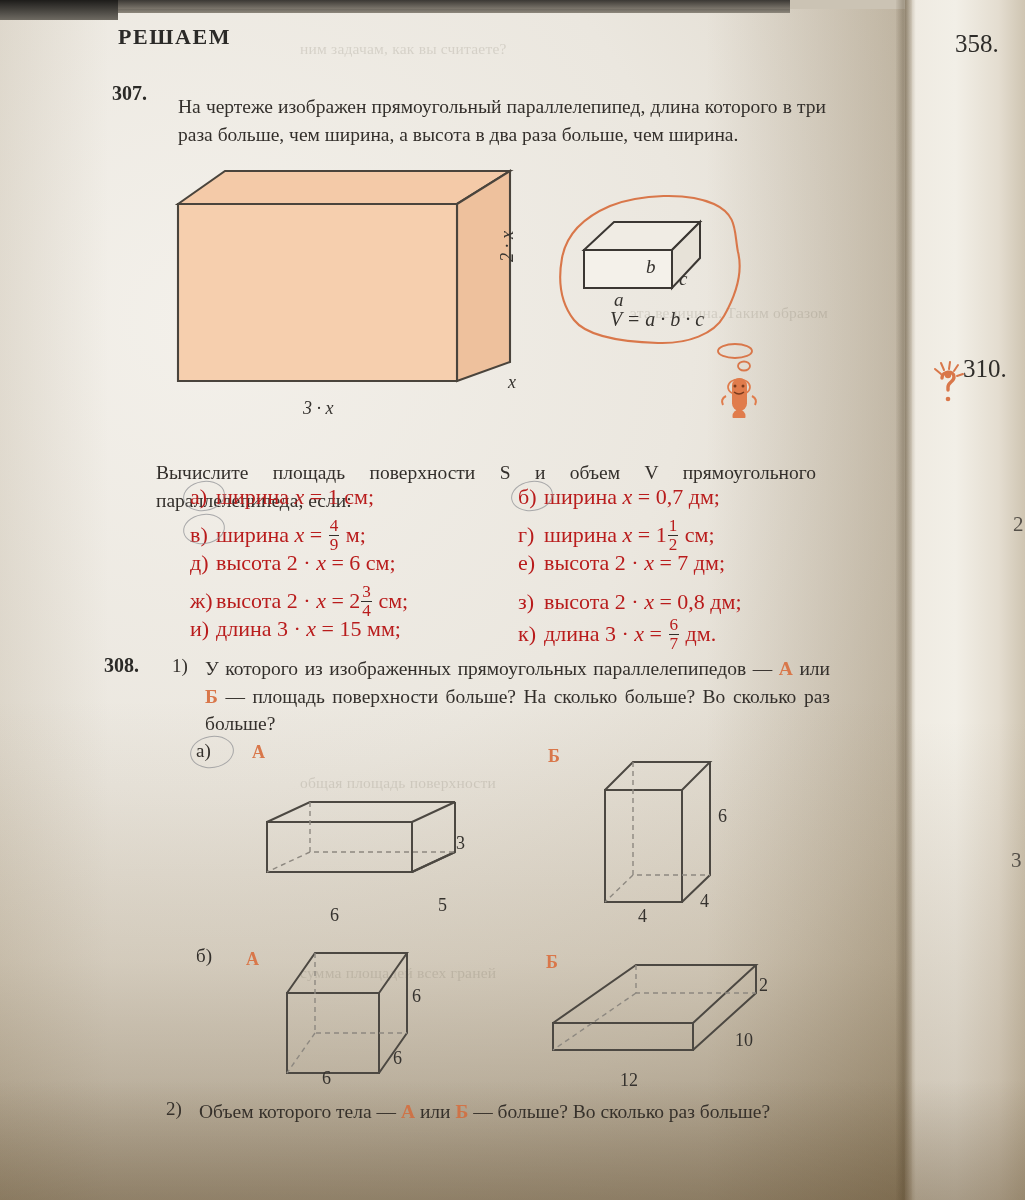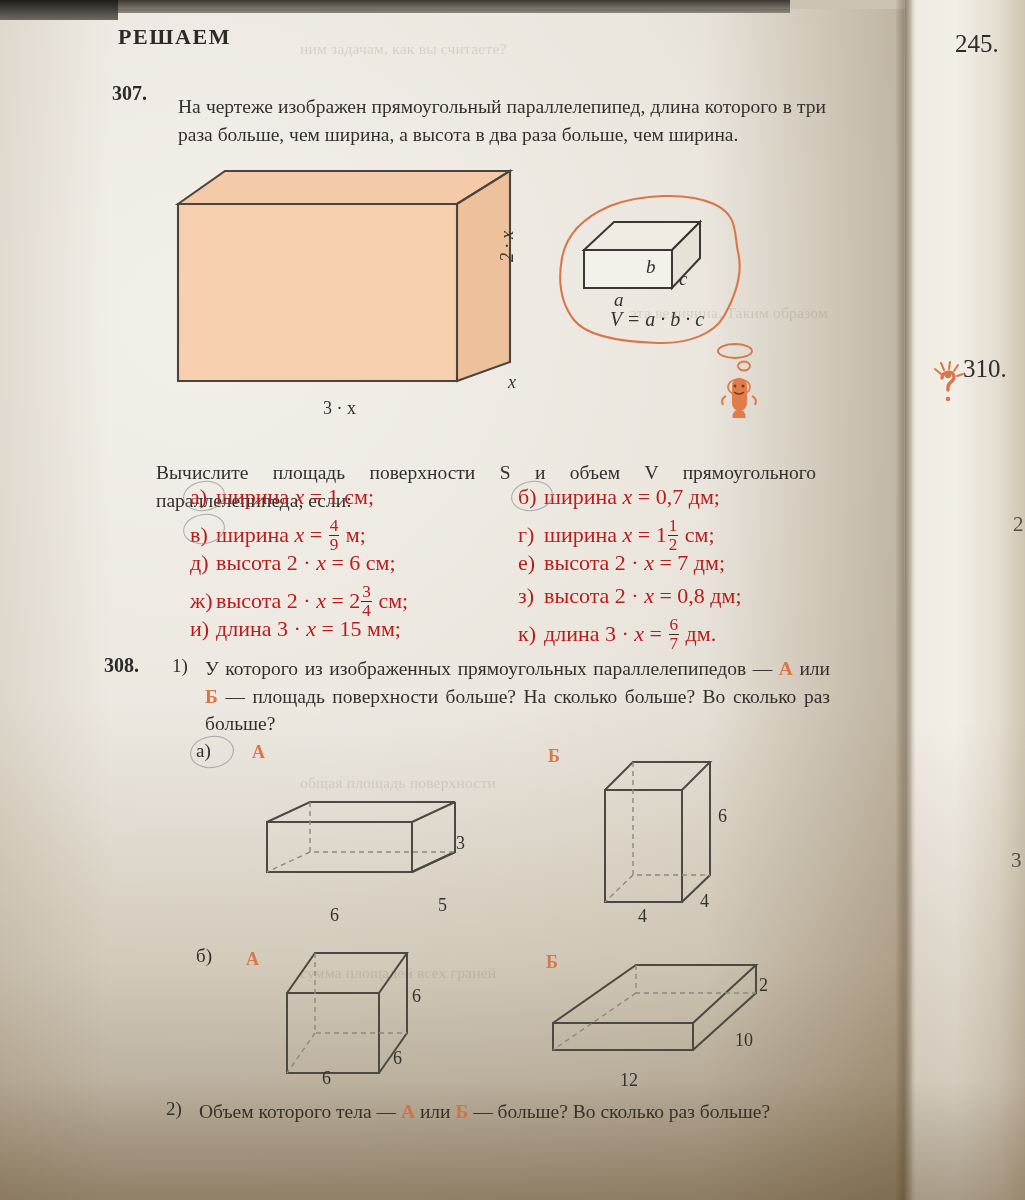--- a/index.html
+++ b/index.html
@@ -96,21 +96,21 @@
   <div class="topband b3"></div>
   <div class="topband b2"></div>
 
   <div class="ghost" style="left:300px;top:36px;width:330px;">ним задачам, как вы считаете?</div>
   <div class="ghost" style="left:630px;top:300px;width:250px;">эта величина. Таким образом</div>
   <div class="ghost" style="left:300px;top:770px;width:520px;">общая площадь поверхности</div>
   <div class="ghost" style="left:300px;top:960px;width:520px;">сумма площадей всех граней</div>
 
   <div class="sec-title">РЕШАЕМ</div>
 
-  <div class="pnum" style="left:955px;top:30px;">245.</div>
+  <div class="pnum" style="left:955px;top:30px;">358.</div>
 
   <span style="position:absolute;left:932px;top:358px;width:34px;height:48px;">
     <svg width="34" height="48" viewBox="0 0 34 48">
       <g stroke="#d9774a" stroke-width="2" fill="none" stroke-linecap="round">
         <path d="M9 16 L3 11 M12 12 L9 5 M17 11 L18 4 M22 13 L26 7 M25 18 L31 16"></path>
       </g>
       <path d="M10 20 c0-7 12-8 12-1 c0 5-6 5-6 10 l0 3" stroke="#d9774a" stroke-width="3.4" fill="none" stroke-linecap="round"></path>
       <circle cx="16" cy="41" r="2.3" fill="#d9774a"></circle>
       <circle cx="16" cy="17" r="3.2" fill="#d9774a"></circle>
     </svg>
@@ -128,21 +128,21 @@
 
       <polygon points="8,38 55,5 340,5 287,38" fill="#f4caa8" stroke="#4a443c" stroke-width="2.1"></polygon>
 
       <polygon points="287,38 340,5 340,196 287,215" fill="#eec19d" stroke="#4a443c" stroke-width="2.1"></polygon>
 
       <polygon points="8,38 287,38 287,215 8,215" fill="#f6cfae" stroke="#4a443c" stroke-width="2.1"></polygon>
     </svg>
   </div>
   <div class="dimlbl" style="left:497px;top:262px;font-style:italic;transform:rotate(-90deg);transform-origin:left top;font-size:18.5px;">2 · x</div>
   <div class="dimlbl" style="left:508px;top:372px;font-style:italic;">x</div>
-  <div class="dimlbl" style="left:303px;top:398px;margin-left:20px;">3 · x</div>
+  <div class="dimlbl" style="left:303px;top:398px;font-style:italic;">3 · x</div>
 
   <div class="bubble">
     <svg width="240" height="230" viewBox="0 0 240 230">
       <path d="M62 18 C92 6 140 4 166 16 C190 27 186 44 190 64
                C196 88 185 112 176 128 C166 146 140 156 110 155
                C78 154 40 150 26 132 C12 114 10 92 14 70
                C18 48 34 30 62 18 Z" fill="none" stroke="#d9774a" stroke-width="2.1" stroke-linejoin="round"></path>
       <ellipse cx="187" cy="163" rx="17" ry="7" fill="none" stroke="#d9774a" stroke-width="1.9"></ellipse>
       <ellipse cx="196" cy="178" rx="6" ry="4.5" fill="none" stroke="#d9774a" stroke-width="1.8"></ellipse>
 
@@ -173,21 +173,21 @@
       <div class="itemrow" style="top: 0px; left: 0px;"><span class="lbl">а)</span><span>ширина <i>x</i> = 1 см;</span><span class="pencircle" style="left: -7px; top: -3px; width: 40px; height: 28px;"></span></div>
       <div class="itemrow" style="top: 33px; left: 0px;"><span class="lbl">в)</span><span>ширина <i>x</i> = </span><span class="frac"><span class="n">4</span><span class="d">9</span></span><span> м;</span><span class="pencircle" style="left: -7px; top: -3px; width: 40px; height: 28px;"></span></div>
       <div class="itemrow" style="top: 66px; left: 0px;"><span class="lbl">д)</span><span>высота 2 · <i>x</i> = 6 см;</span></div>
       <div class="itemrow" style="top: 99px; left: 0px;"><span class="lbl">ж)</span><span>высота 2 · <i>x</i> = 2</span><span class="frac"><span class="n">3</span><span class="d">4</span></span><span> см;</span></div>
       <div class="itemrow" style="top: 132px; left: 0px;"><span class="lbl">и)</span><span>длина 3 · <i>x</i> = 15 мм;</span></div>
     </div>
   <div id="items-right" style="position:absolute;left:518px;top:484px;">
       <div class="itemrow" style="top: 0px; left: 0px;"><span class="lbl">б)</span><span>ширина <i>x</i> = 0,7 дм;</span><span class="pencircle" style="left: -7px; top: -3px; width: 40px; height: 28px;"></span></div>
       <div class="itemrow" style="top: 33px; left: 0px;"><span class="lbl">г)</span><span>ширина <i>x</i> = 1</span><span class="frac"><span class="n">1</span><span class="d">2</span></span><span> см;</span></div>
       <div class="itemrow" style="top: 66px; left: 0px;"><span class="lbl">е)</span><span>высота 2 · <i>x</i> = 7 дм;</span></div>
-      <div class="itemrow" style="top: 99px; left: 0px;"><span class="lbl">з)</span><span>высота 2 · <i>x</i> = 0,8 дм;</span></div>
+      <div class="itemrow" style="top: 105px; left: 0px;"><span class="lbl">з)</span><span>высота 2 · <i>x</i> = 0,8 дм;</span></div>
       <div class="itemrow" style="top: 132px; left: 0px;"><span class="lbl">к)</span><span>длина 3 · <i>x</i> = </span><span class="frac"><span class="n">6</span><span class="d">7</span></span><span> дм.</span></div>
     </div>
 
   <div class="prob-no" style="left:104px;top:654px;">308.</div>
   <div class="sublbl" style="left:172px;top:655px;">1)</div>
   <div class="body-txt" style="left:205px;top:655px;width:625px;">
     <span>У которого из изображенных прямоугольных параллелепипедов — </span><span class="orange">А</span><span> или </span><span class="orange">Б</span><span> — площадь поверхности больше?  На сколько больше?  Во сколько раз больше?</span>
   </div>
 
   <div class="sublbl" style="left:196px;top:740px;">а)</div>

